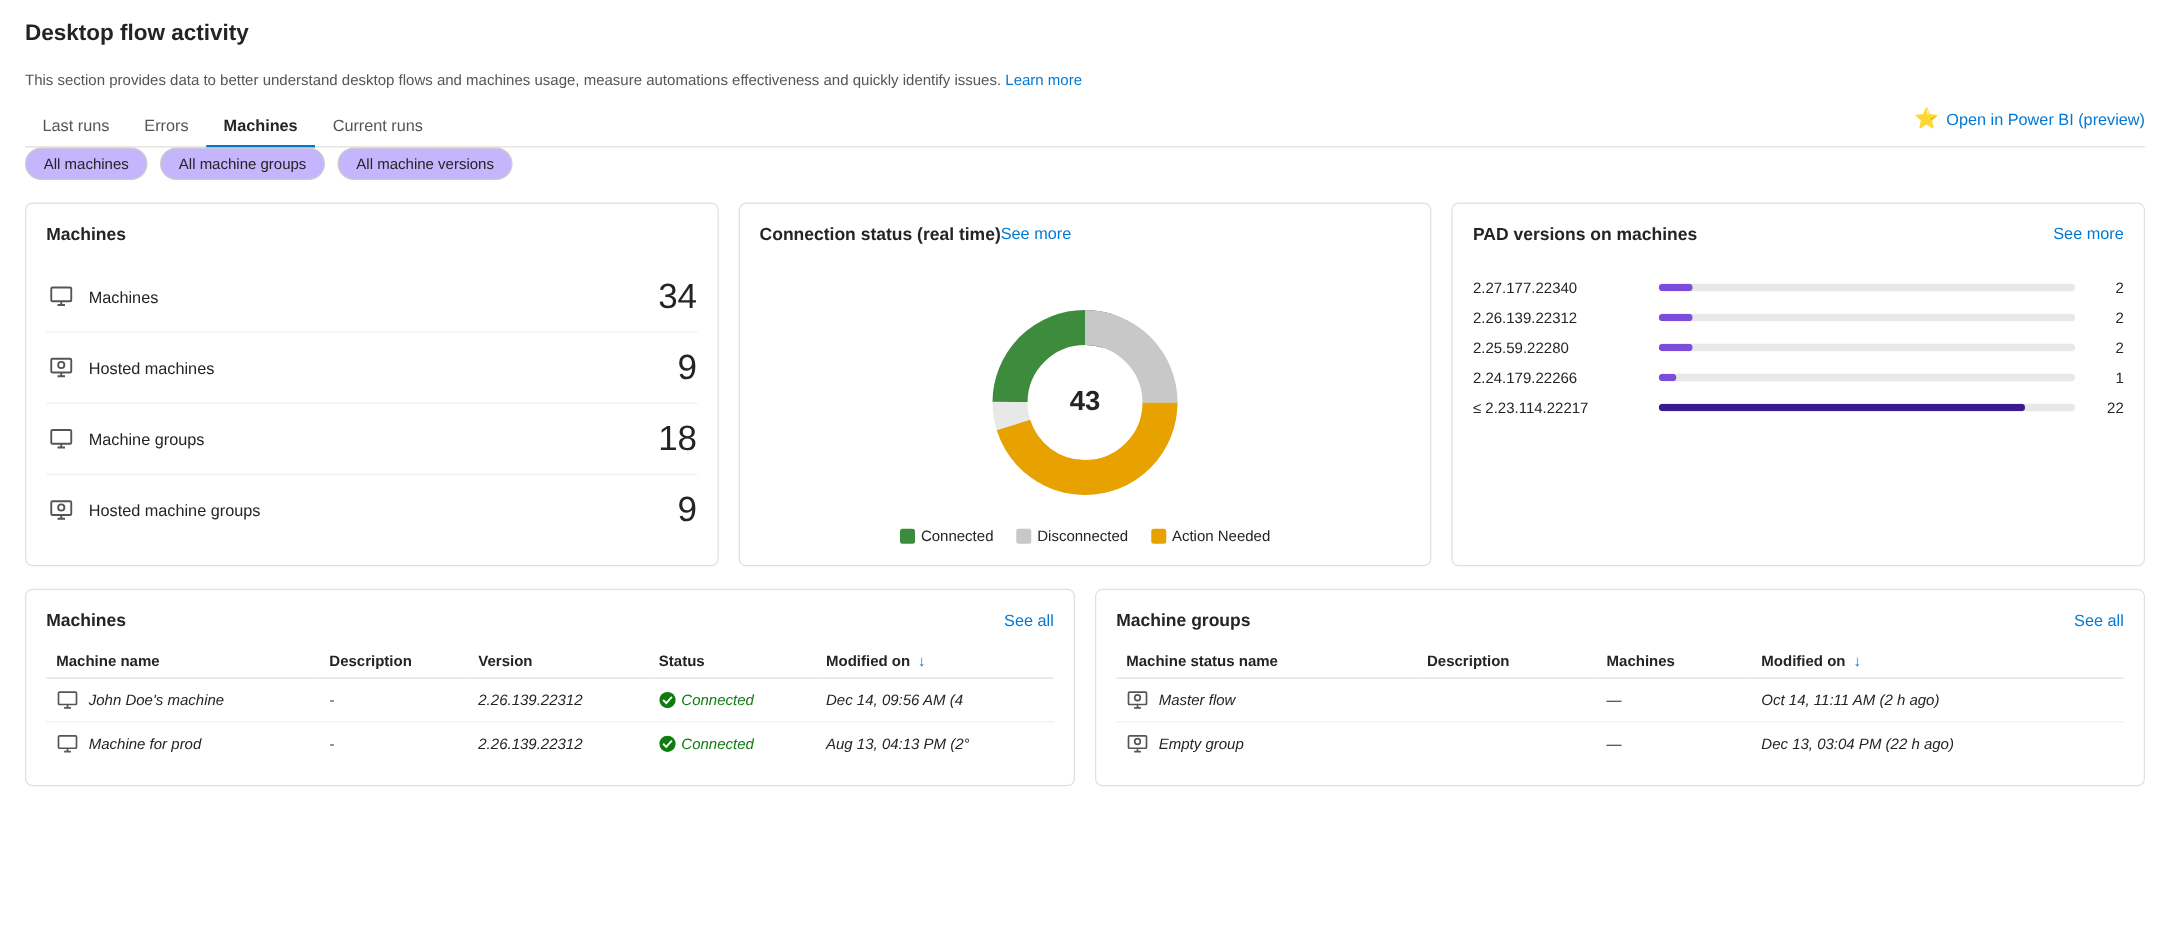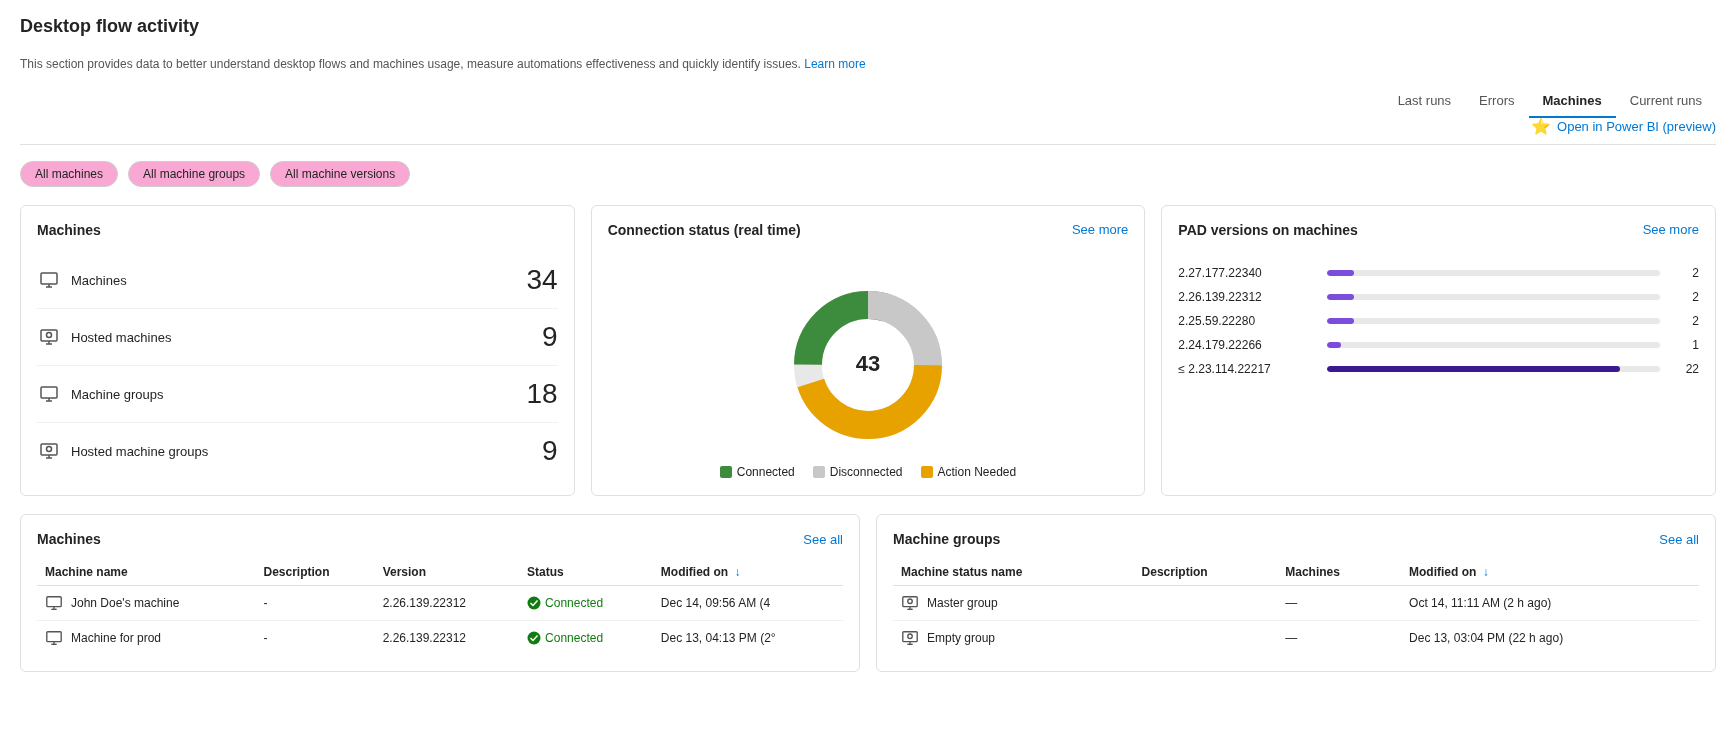--- a/index.html
+++ b/index.html
@@ -1,64 +1,64 @@
 <!DOCTYPE html>
 <html><head>
   <meta charset="utf-8">
   <style>
     * { box-sizing: border-box; margin: 0; padding: 0; }
     body { font-family: 'Segoe UI', sans-serif; font-size: 13px; color: #242424; background: #fff; }
     .page { padding: 16px 20px; max-width: 1736px; }
     .page-title { font-size: 18px; font-weight: 600; margin-bottom: 20px; }
     .page-subtitle { font-size: 12px; color: #555; margin-bottom: 14px; }
     .page-subtitle a { color: #0078d4; text-decoration: none; }
-    .tabs { display: flex; align-items: flex-end; border-bottom: 1px solid #e0e0e0; margin-bottom: 16px; justify-content: space-between; flex-direction: column; }
+    .tabs { display: flex; align-items: flex-start; border-bottom: 1px solid #e0e0e0; justify-content: space-between; }
     .tabs-left { display: flex; gap: 0; }
     .tab { padding: 8px 14px; font-size: 13px; cursor: pointer; color: #555; border-bottom: 2px solid transparent; margin-bottom: -1px; }
     .tab.active { color: #242424; font-weight: 600; border-bottom: 2px solid #0078d4; }
     .open-powerbi { display: flex; align-items: center; gap: 6px; font-size: 13px; color: #0078d4; cursor: pointer; padding-bottom: 8px; }
     .filter-bar { display: flex; gap: 10px; margin-bottom: 18px; }
-    .filter-btn { border: 1px solid #ccc; border-radius: 16px; padding: 5px 14px; font-size: 12px; cursor: pointer; background: #f9a8d4; color: #242424; }
+    .filter-btn { border: 1px solid #ccc; border-radius: 16px; padding: 5px 14px; font-size: 12px; cursor: pointer; background: #c4b5fd; color: #242424; }
 
     .top-cards { display: grid; grid-template-columns: 1fr 1fr 1fr; gap: 16px; margin-bottom: 18px; }
 
     .card { border: 1px solid #e0e0e0; border-radius: 6px; padding: 16px; background: #fff; }
 
     
     .card-title { font-size: 14px; font-weight: 600; margin-bottom: 14px; }
     .machine-row { display: flex; align-items: center; padding: 12px 0; border-bottom: 1px solid #f0f0f0; }
     .machine-row:last-child { border-bottom: none; }
     .machine-row-icon { width: 24px; height: 24px; margin-right: 10px; display: flex; align-items: center; justify-content: center; }
     .machine-row-label { flex: 1; font-size: 13px; color: #242424; }
     .machine-row-count { font-size: 28px; font-weight: 400; color: #242424; }
 
     
     .conn-card { display: flex; flex-direction: column; }
-    .conn-card-header { display: flex; justify-content: space-between; align-items: flex-start; margin-bottom: 10px; }
+    .conn-card-header { display: flex; justify-content: flex-start; align-items: flex-start; margin-bottom: 10px; }
     .see-more-link { color: #0078d4; text-decoration: none; font-size: 13px; cursor: pointer; }
     .donut-container { display: flex; align-items: flex-end; justify-content: center; flex: 1; }
     .legend { display: flex; gap: 18px; margin-top: 10px; justify-content: center; }
     .legend-item { display: flex; align-items: center; gap: 5px; font-size: 12px; }
     .legend-dot { width: 12px; height: 12px; border-radius: 2px; }
     .pad-row { display: flex; align-items: center; gap: 19px; margin-bottom: 10px; }
     .pad-label { font-size: 12px; width: 130px; color: #242424; }
     .pad-bar-container { flex: 1; height: 6px; background: #e8e8e8; border-radius: 3px; overflow: hidden; }
     .pad-bar { height: 100%; background: #7c4ddb; border-radius: 3px; }
     .pad-count { font-size: 12px; width: 20px; text-align: right; color: #242424; }
 
     
     .bottom-section { display: grid; grid-template-columns: 1fr 1fr; gap: 16px; }
     .bottom-card { border: 1px solid #e0e0e0; border-radius: 6px; padding: 16px; background: #fff; }
     .bottom-card-header { display: flex; justify-content: space-between; align-items: center; margin-bottom: 12px; }
     .bottom-card-title { font-size: 14px; font-weight: 700; }
     .see-all-link { color: #0078d4; text-decoration: none; font-size: 13px; cursor: pointer; }
 
     table { width: 100%; border-collapse: collapse; font-size: 12px; }
     th { text-align: left; font-weight: 600; color: #242424; padding: 6px 8px; border-bottom: 1px solid #e0e0e0; font-size: 12px; }
-    td { padding: 8px 8px; border-bottom: 1px solid #f0f0f0; color: #242424; font-size: 12px; vertical-align: middle; }
+    td { padding: 8px 8px; border-bottom: 1px solid #f0f0f0; color: #242424; font-size: 12px; vertical-align: middle; font-style: italic; }
     tr:last-child td { border-bottom: none; }
     .sort-icon { color: #0078d4; margin-left: 3px; }
 
     .status-connected { display: flex; align-items: center; gap: 4px; color: #107c10; }
     .td-with-icon { display: flex; align-items: center; }
 
     svg.machine-svg { width: 20px; height: 20px; }
   </style>
 </head>
 <body>
@@ -280,21 +280,21 @@
             <td>2.26.139.22312</td>
             <td>
               <div class="status-connected">
                 <svg width="14" height="14" viewBox="0 0 14 14">
                   <circle cx="7" cy="7" r="6.5" fill="#107c10" stroke="none"></circle>
                   <polyline points="3.5,7 6,9.5 10.5,4.5" fill="none" stroke="#fff" stroke-width="1.5"></polyline>
                 </svg>
                 <span>Connected</span>
               </div>
             </td>
-            <td>Dec 13, 04:13 PM (2°</td>
+            <td>Aug 13, 04:13 PM (2°</td>
           </tr>
         </tbody>
       </table>
     </div>
 
     <div class="bottom-card">
       <div class="bottom-card-header">
         <div class="bottom-card-title">Machine groups</div>
         <a href="#" class="see-all-link">See all</a>
       </div>
@@ -313,21 +313,21 @@
         <tbody>
           <tr>
             <td>
               <div class="td-with-icon">
                 <svg width="18" height="18" viewBox="0 0 20 20" fill="none" stroke="#555" stroke-width="1.5" style="margin-right:8px;flex-shrink:0;">
                   <rect x="2" y="3" width="16" height="11" rx="1"></rect>
                   <line x1="7" y1="17" x2="13" y2="17"></line>
                   <line x1="10" y1="14" x2="10" y2="17"></line>
                   <circle cx="10" cy="8" r="2.5"></circle>
                 </svg>
-                <span>Master group</span>
+                <span>Master flow</span>
               </div>
             </td>
             <td></td>
             <td>—</td>
             <td>Oct 14, 11:11 AM (2 h ago)</td>
           </tr>
           <tr>
             <td>
               <div class="td-with-icon">
                 <svg width="18" height="18" viewBox="0 0 20 20" fill="none" stroke="#555" stroke-width="1.5" style="margin-right:8px;flex-shrink:0;">

